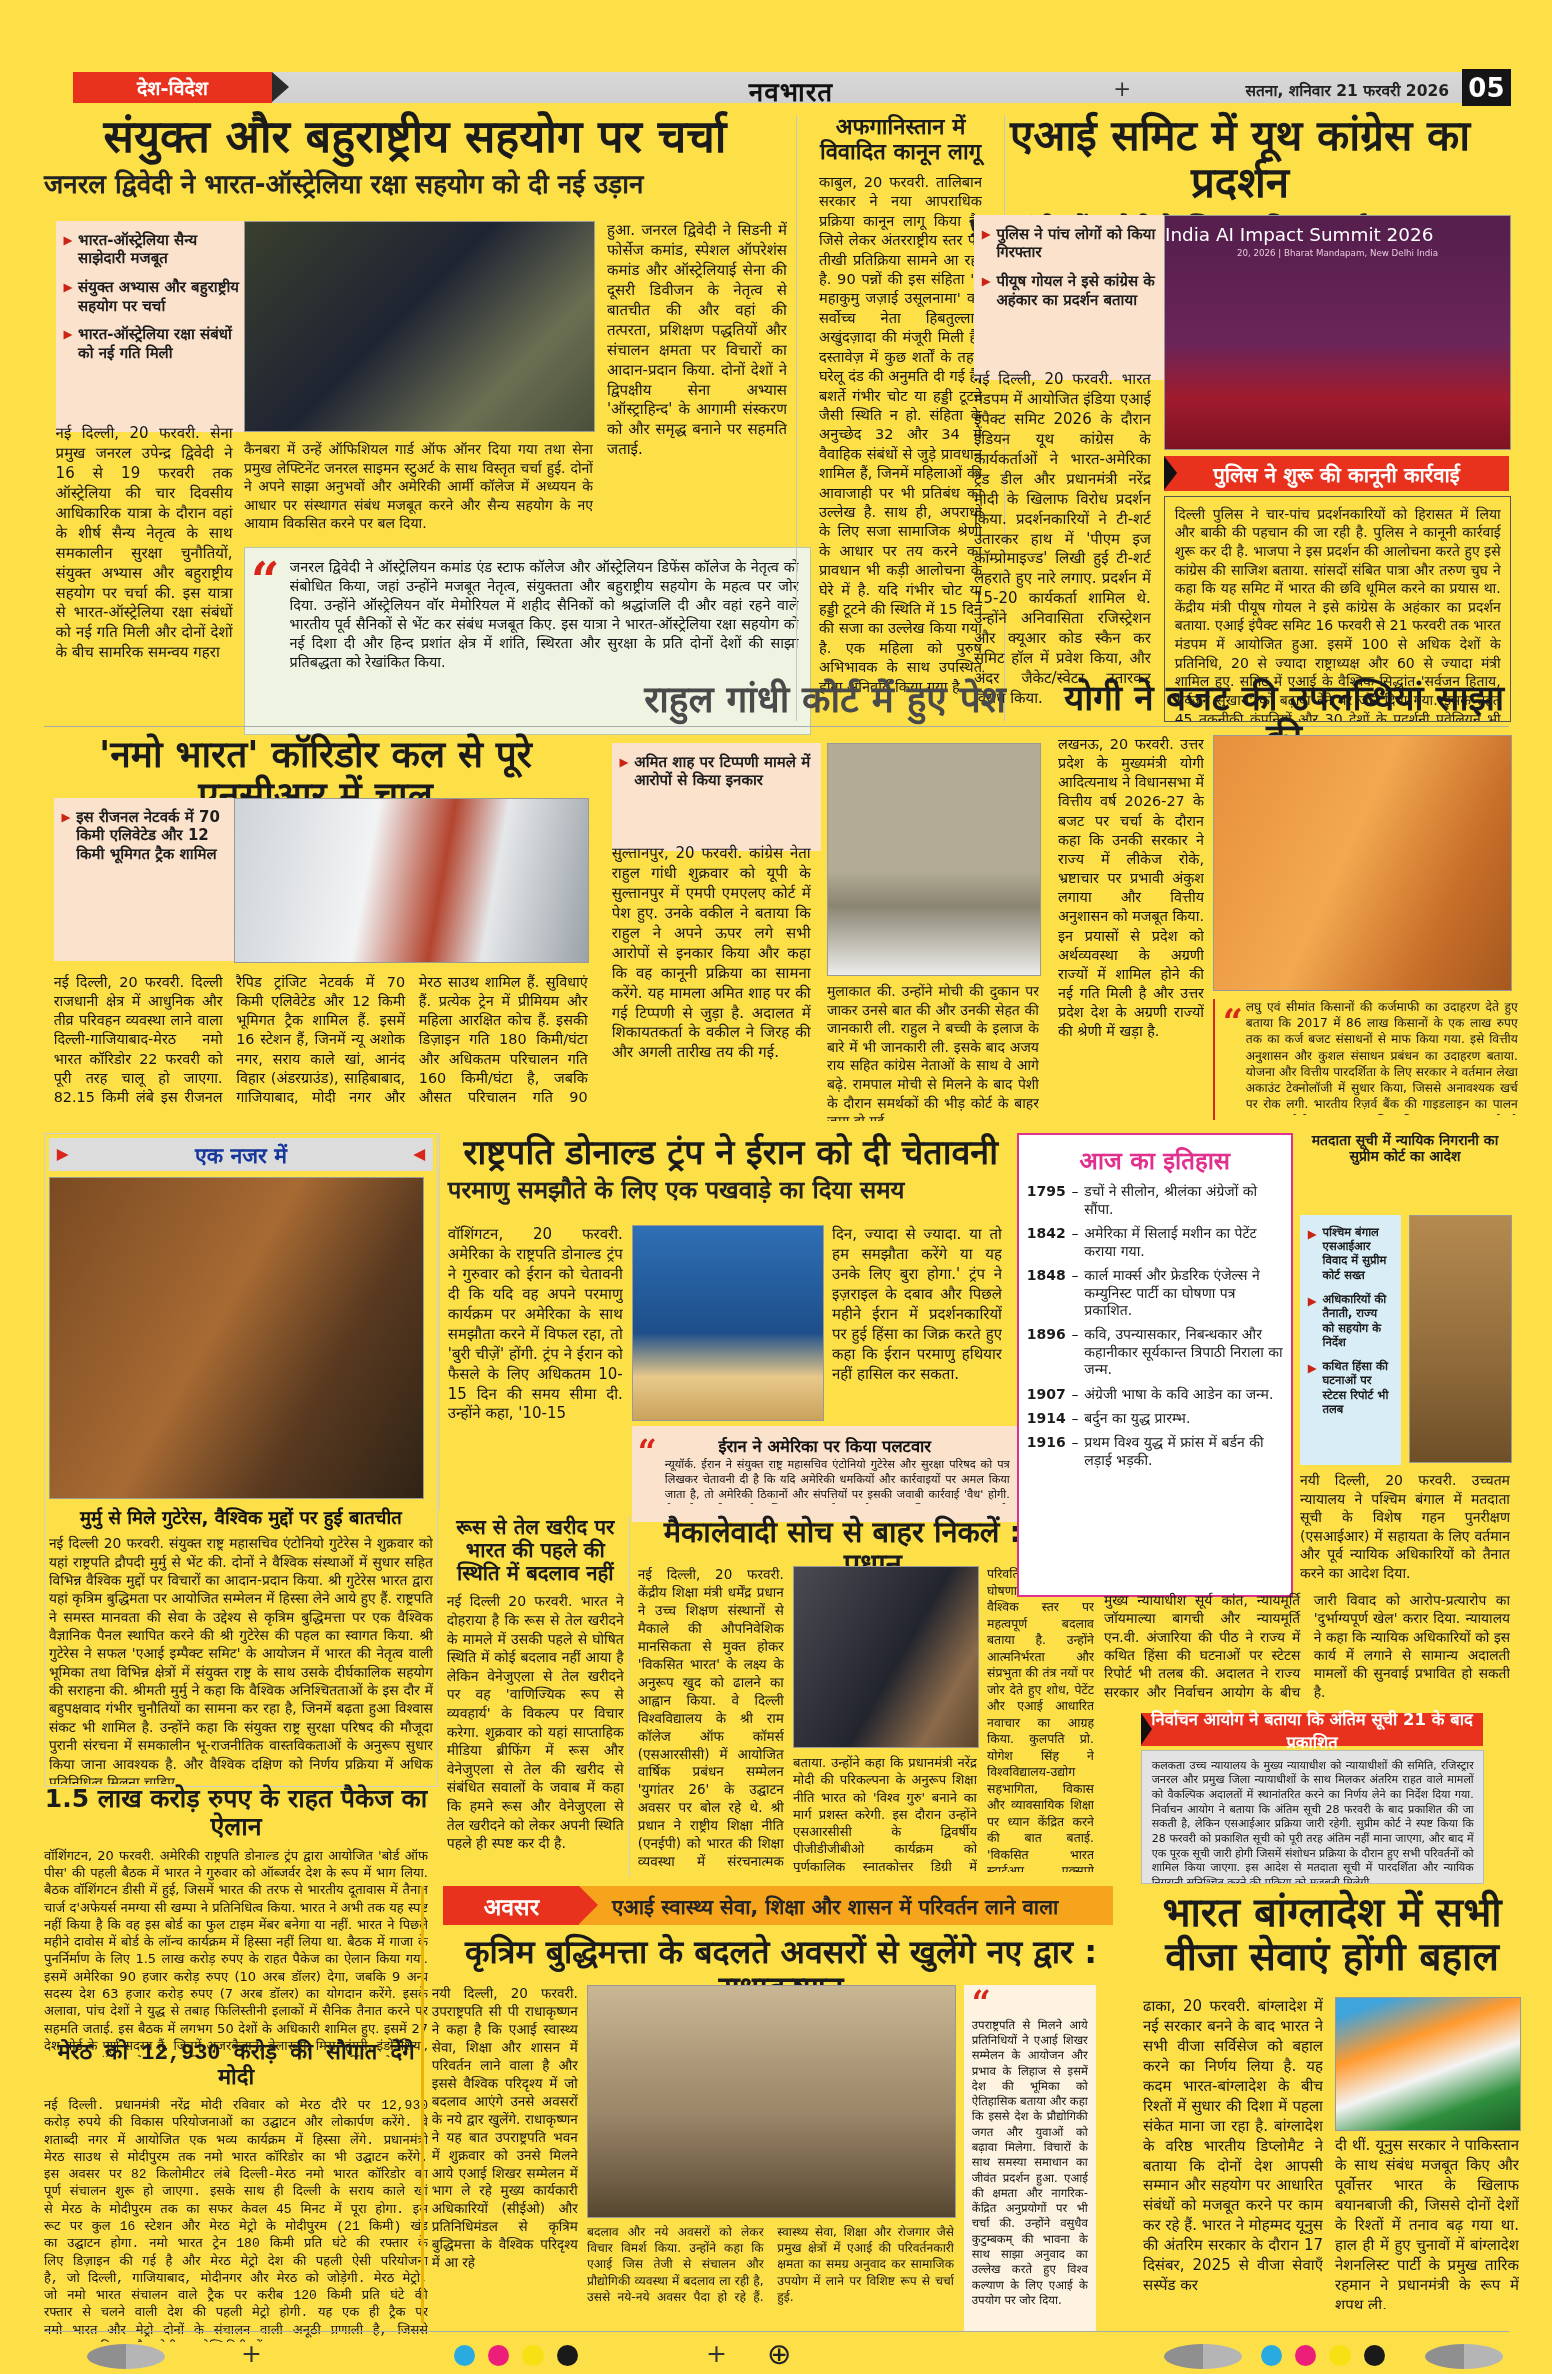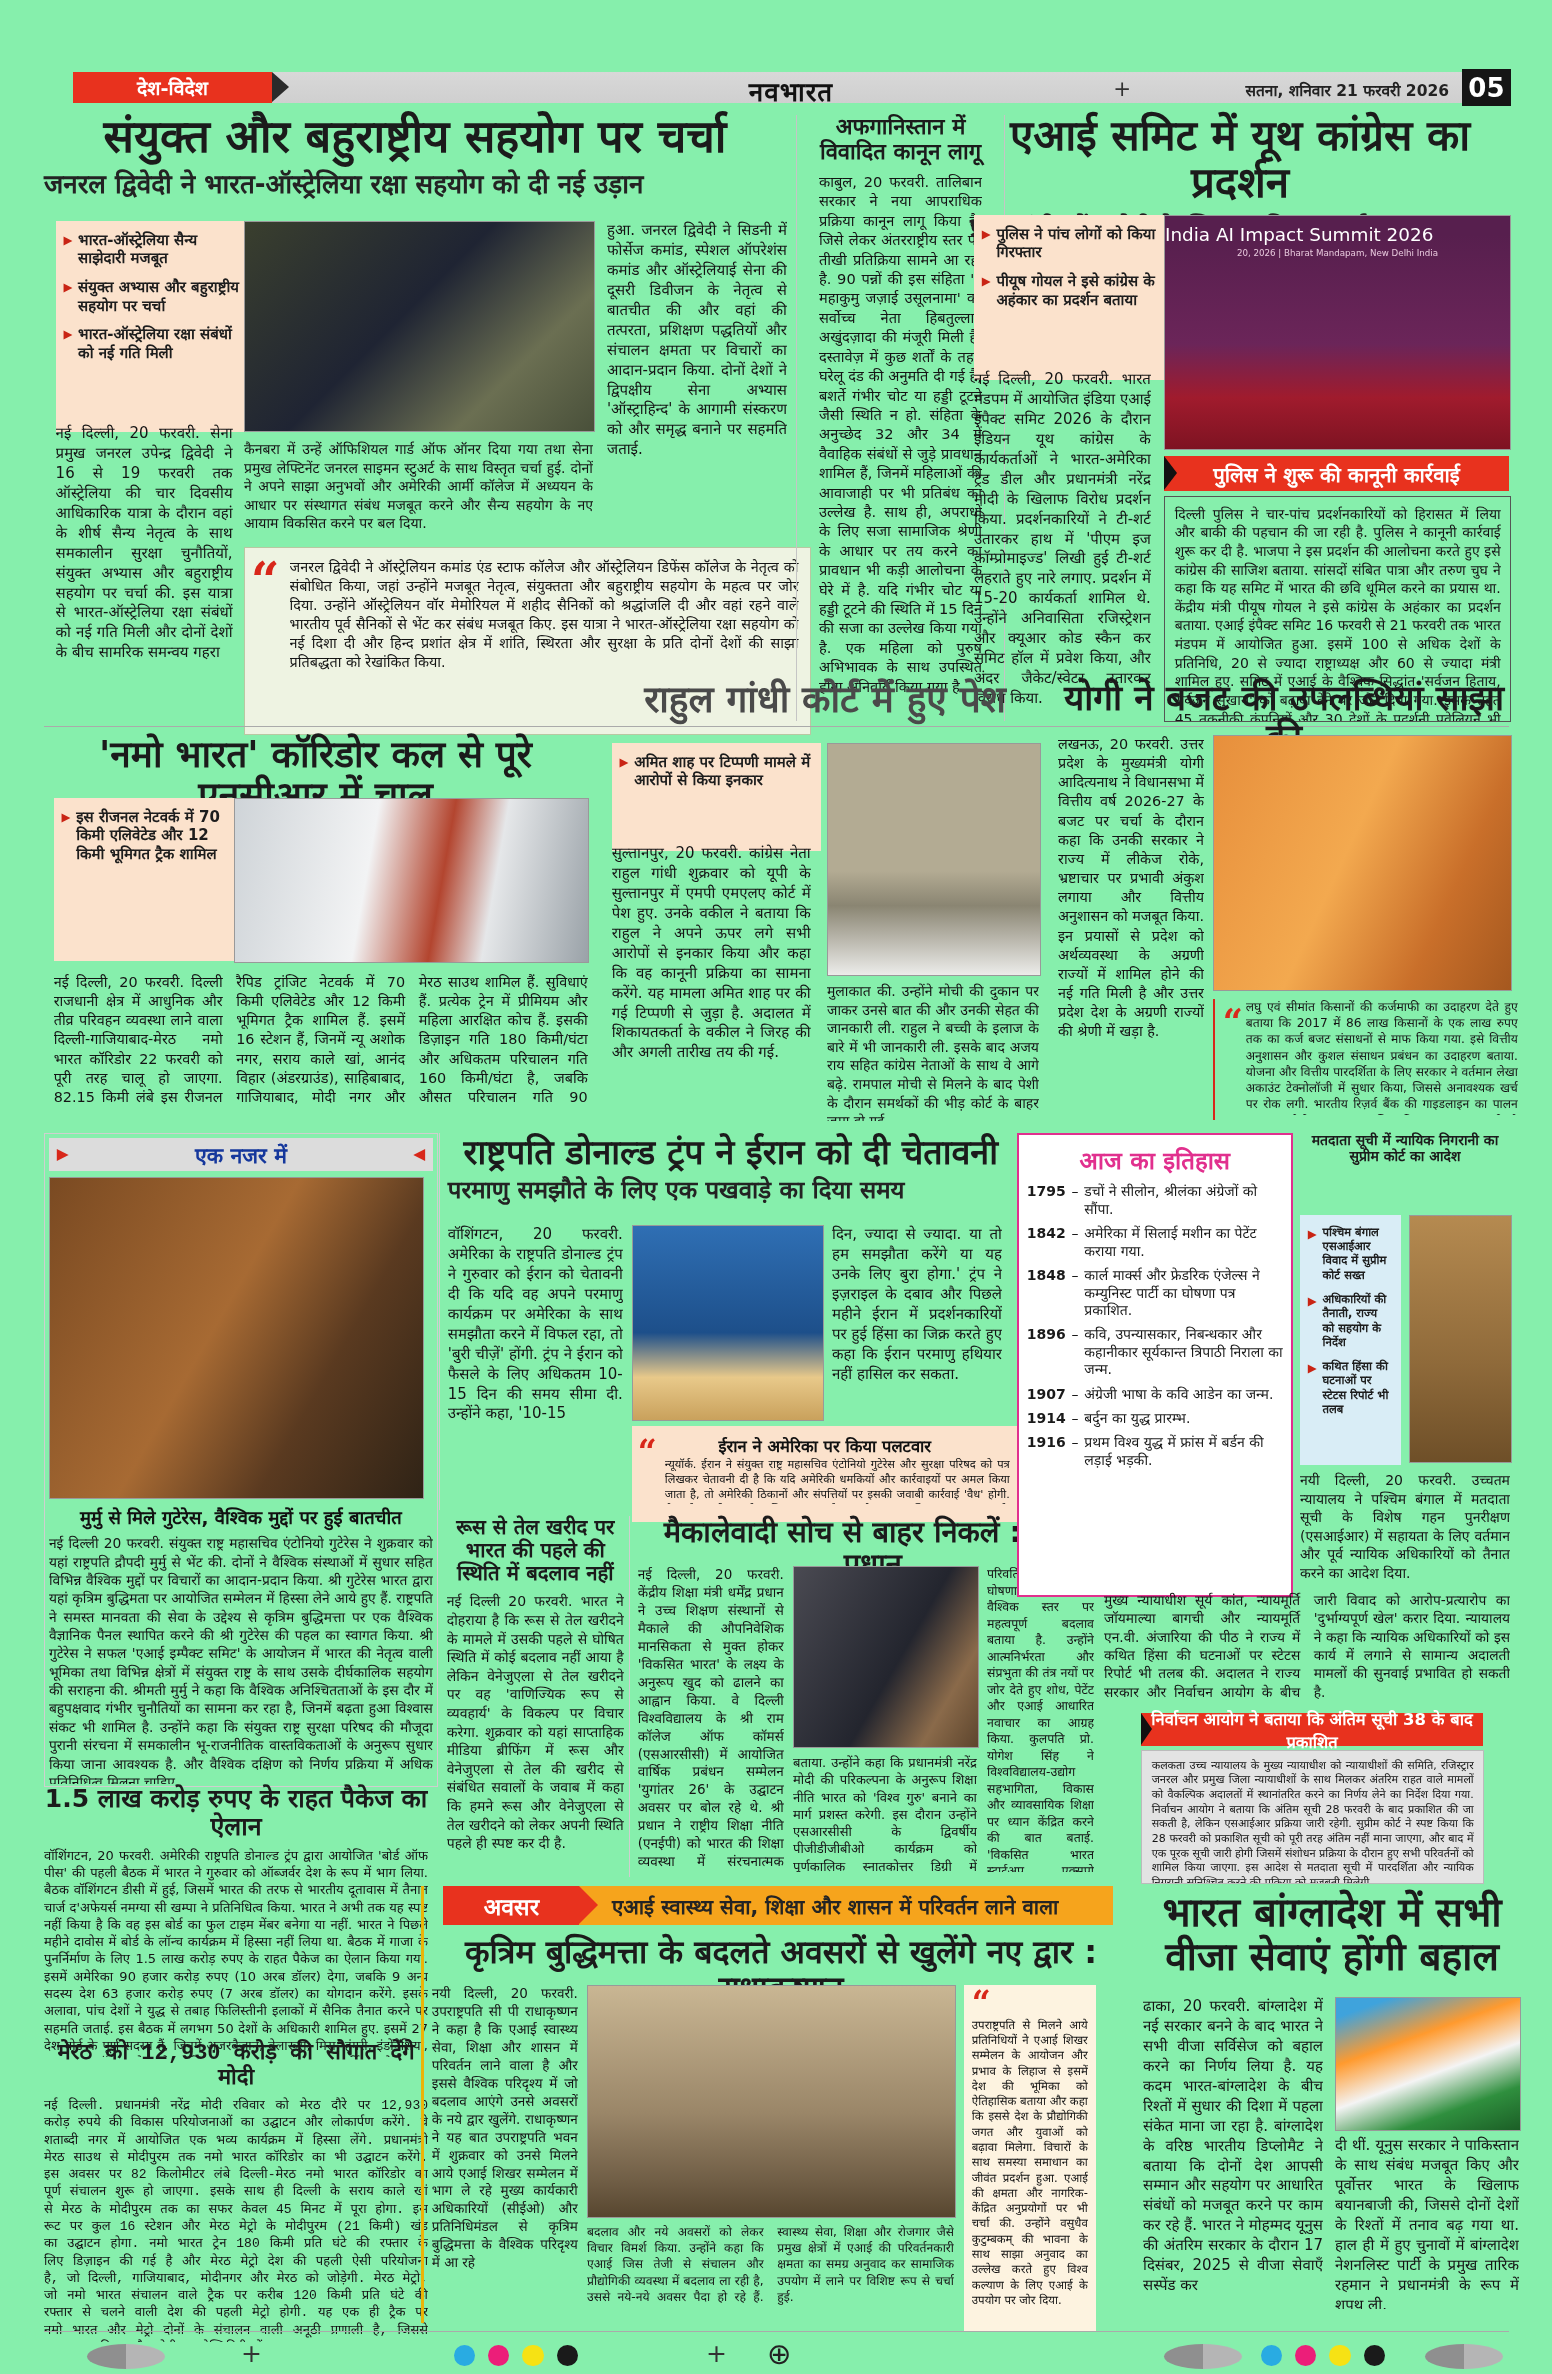--- a/index.html
+++ b/index.html
@@ -1,16 +1,16 @@
 <!DOCTYPE html>
 <html><head>
 <meta charset="utf-8">
 <style>
   html,body{margin:0;padding:0;background:#e9e9e9;}
-  #page{position:relative;width:1553px;height:2375px;background:#86efac;margin:0 auto;
+  #page{position:relative;width:1553px;height:2375px;background:#fde047;margin:0 auto;
         font-family:"DejaVu Sans",sans-serif;color:#1a1a1a;overflow:hidden;}
   .abs{position:absolute;}
   
   #masthead{left:73px;top:72px;width:1436px;height:31px;background:linear-gradient(#d8d8d8,#cfcfcf);}
   #sec-tag{left:0;top:0;height:31px;width:199px;background:#e8321e;color:#fff;font-weight:bold;
            font-size:19.4px;display:flex;align-items:center;justify-content:center;}
   #sec-tag-arrow{left:199px;top:0;width:0;height:0;border-top:15.5px solid transparent;border-bottom:15.5px solid transparent;border-left:17.5px solid #2a2a2a;}
   #paper-name{left:0;right:0;top:1px;text-align:center;font-size:26px;font-weight:800;color:#111;letter-spacing:1px;}
   #mast-plus{right:378px;top:3.9px;font-size:21.3px;color:#333;}
   #mast-date{right:60px;top:6.8px;font-size:15.5px;font-weight:bold;color:#222;}
@@ -263,21 +263,21 @@
         </div>
     </div>
     <div class="abs ph" style="left:109px;top:82px;width:101px;height:246px;background:linear-gradient(#b58a50,#8f6a3a 60%,#6e4f28);"></div>
     <div class="abs bt" style="left:0;top:338px;width:210px;height:109px;font-size:14px;">नयी दिल्ली, 20 फरवरी. उच्चतम न्यायालय ने पश्चिम बंगाल में मतदाता सूची के विशेष गहन पुनरीक्षण (एसआईआर) में सहायता के लिए वर्तमान और पूर्व न्यायिक अधिकारियों को तैनात करने का आदेश दिया.</div>
   </div>
 
   <div class="abs" style="left:1104px;top:1591px;width:406px;height:291px;">
     <div class="bt cols2" style="height:115px;font-size:13.8px;">मुख्य न्यायाधीश सूर्य कांत, न्यायमूर्ति जॉयमाल्या बागची और न्यायमूर्ति एन.वी. अंजारिया की पीठ ने राज्य में कथित हिंसा की घटनाओं पर स्टेटस रिपोर्ट भी तलब की. अदालत ने राज्य सरकार और निर्वाचन आयोग के बीच जारी विवाद को आरोप-प्रत्यारोप का 'दुर्भाग्यपूर्ण खेल' करार दिया. न्यायालय ने कहा कि न्यायिक अधिकारियों को इस कार्य में लगाने से सामान्य अदालती मामलों की सुनवाई प्रभावित हो सकती है.</div>
     <div class="abs redband" style="left:37px;top:122px;width:342px;height:33px;font-size:16.5px;">
       <span class="abs" style="left:0;top:0;width:0;height:0;border-top:16.5px solid transparent;border-bottom:16.5px solid transparent;border-left:11.6px solid #111;"></span>
-      <span>निर्वाचन आयोग ने बताया कि अंतिम सूची 38 के बाद प्रकाशित</span>
+      <span>निर्वाचन आयोग ने बताया कि अंतिम सूची 21 के बाद प्रकाशित</span>
     </div>
     <div class="abs graybox bt" style="left:37px;top:159px;width:322px;height:116px;font-size:11px;">कलकता उच्च न्यायालय के मुख्य न्यायाधीश को न्यायाधीशों की समिति, रजिस्ट्रार जनरल और प्रमुख जिला न्यायाधीशों के साथ मिलकर अंतरिम राहत वाले मामलों को वैकल्पिक अदालतों में स्थानांतरित करने का निर्णय लेने का निर्देश दिया गया. निर्वाचन आयोग ने बताया कि अंतिम सूची 28 फरवरी के बाद प्रकाशित की जा सकती है, लेकिन एसआईआर प्रक्रिया जारी रहेगी. सुप्रीम कोर्ट ने स्पष्ट किया कि 28 फरवरी को प्रकाशित सूची को पूरी तरह अंतिम नहीं माना जाएगा, और बाद में एक पूरक सूची जारी होगी जिसमें संशोधन प्रक्रिया के दौरान हुए सभी परिवर्तनों को शामिल किया जाएगा. इस आदेश से मतदाता सूची में पारदर्शिता और न्यायिक निगरानी सुनिश्चित करने की प्रक्रिया को मजबूती मिलेगी.</div>
   </div>
 
   <div class="abs" style="left:421px;top:1886px;width:664px;height:437px;border-left:3px solid #eab308;padding-left:25px;">
     <div class="abs avsar-tag" style="left:19.4px;top:0;width:136px;height:39px;">अवसर</div>
     <div class="abs" style="left:155px;top:0;width:0;height:0;border-top:19.4px solid transparent;border-bottom:19.4px solid transparent;border-left:19.4px solid #e8321e;z-index:2;"></div>
     <div class="abs avsar-strip" style="left:155px;top:0;width:501px;height:39px;">एआई स्वास्थ्य सेवा, शिक्षा और शासन में परिवर्तन लाने वाला</div>
     <div class="h-big" style="font-size:32px;margin-top:49px;">कृत्रिम बुद्धिमत्ता के बदलते अवसरों से खुलेंगे नए द्वार : राधाकृष्णन</div>
     <div class="abs bt" style="left:7.8px;top:99px;width:146px;height:330px;font-size:13.5px;">नयी दिल्ली, 20 फरवरी. उपराष्ट्रपति सी पी राधाकृष्णन ने कहा है कि एआई स्वास्थ्य सेवा, शिक्षा और शासन में परिवर्तन लाने वाला है और इससे वैश्विक परिदृश्य में जो बदलाव आएंगे उनसे अवसरों के नये द्वार खुलेंगे. राधाकृष्णन ने यह बात उपराष्ट्रपति भवन में शुक्रवार को उनसे मिलने आये एआई शिखर सम्मेलन में भाग ले रहे मुख्य कार्यकारी अधिकारियों (सीईओ) और प्रतिनिधिमंडल से कृत्रिम बुद्धिमत्ता के वैश्विक परिदृश्य में आ रहे</div>

